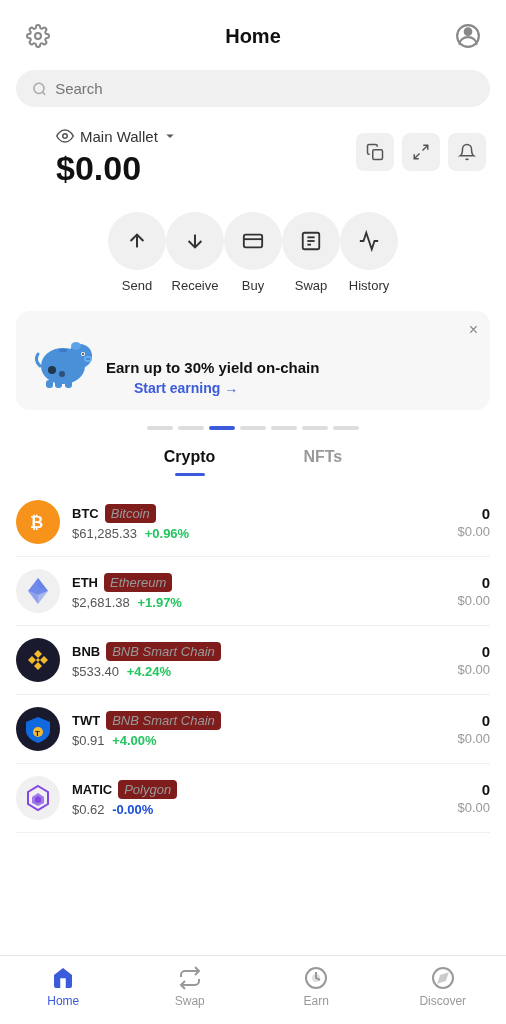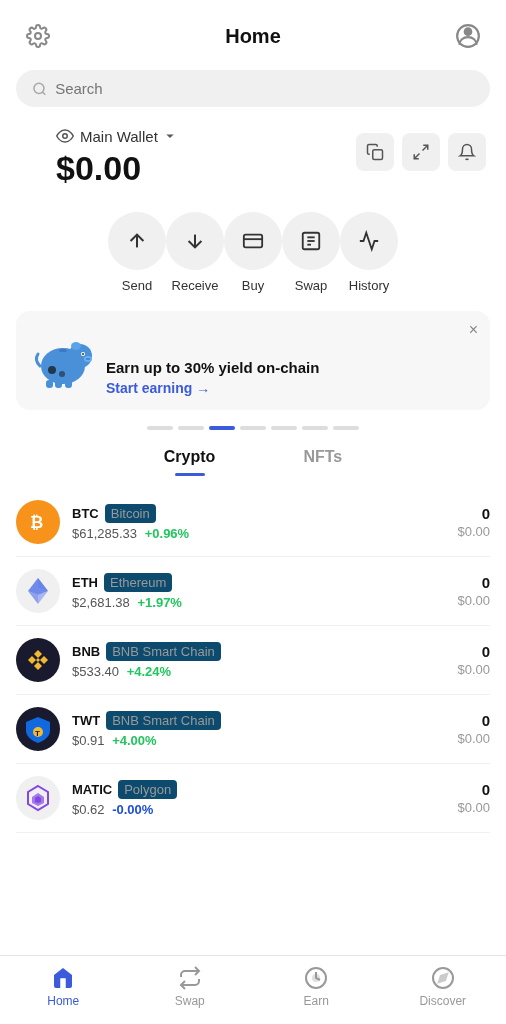--- a/index.html
+++ b/index.html
@@ -139,20 +139,21 @@
       font-weight: 600;
       color: #111;
       margin-bottom: 4px;
       margin-top: 34px;
     }
     .banner-link {
       font-size: 14px;
       color: #3b5bdb;
       font-weight: 600;
       cursor: pointer;
+      margin-left: 28px;
     }
     .banner-dots {
       display: flex;
       justify-content: center;
       gap: 5px;
       margin-top: 10px;
     }
     .dot {
       width: 26px;
       height: 4px;
@@ -220,23 +221,24 @@
       gap: 6px;
     }
     .crypto-symbol {
       font-size: 13px;
       font-weight: 700;
       color: #111;
     }
     .crypto-name {
       font-size: 13px;
       color: #999;
-      background: #0c4a6e;
+      background: #7f1d1d;
       padding: 2px 6px;
       border-radius: 4px;
+      font-style: italic;
     }
     .crypto-price {
       font-size: 13px;
       color: #555;
       margin-top: 3px;
     }
     .crypto-change {
       font-size: 13px;
       font-weight: 600;
       margin-left: 4px;

